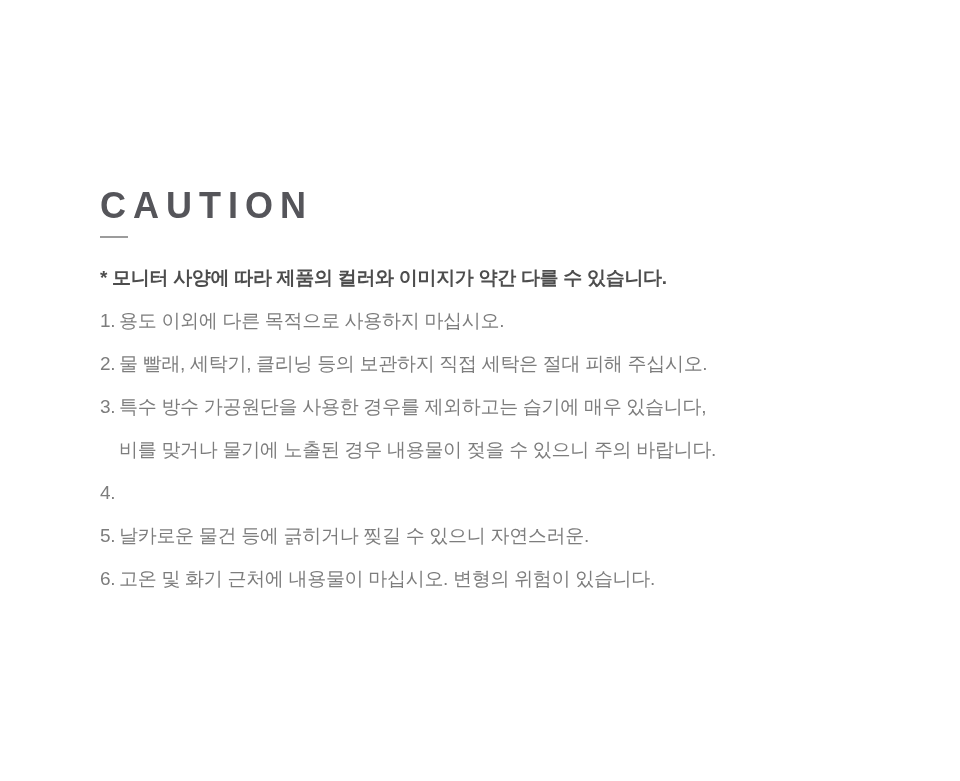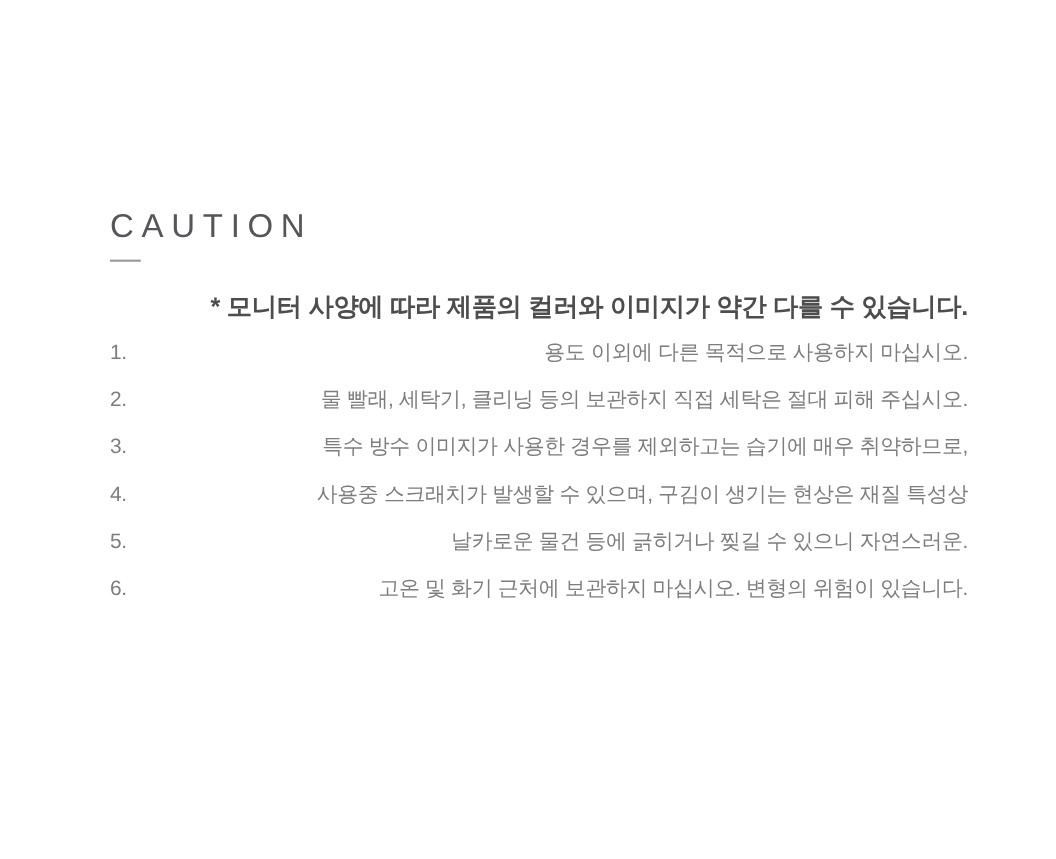--- a/index.html
+++ b/index.html
@@ -15,60 +15,58 @@
     font-family: "Liberation Sans", "DejaVu Sans", sans-serif;
   }
   .caution-section {
     position: absolute;
     left: 100px;
     top: 190px;
     width: 780px;
   }
   .title {
     margin: 0;
-    font-size: 30px;
+    font-size: 36px;
     line-height: 31px;
-    font-weight: 400;
+    font-weight: 700;
     letter-spacing: 7px;
     color: #55555a;
   }
   .divider {
     width: 28px;
     height: 2px;
     background: #9c9c9c;
     margin-top: 15px;
   }
   .note {
     margin: 28px 0 0 0;
-    font-size: 23px;
+    font-size: 19px;
     line-height: 24px;
     font-weight: 700;
     color: #4d4d4d;
     letter-spacing: -0.3px;
-    text-align: right;
   }
   .list {
     list-style: none;
     margin: 9px 0 0 0;
     padding: 0;
     font-size: 19px;
     line-height: 43px;
     color: #7d7d7d;
     letter-spacing: -0.3px;
   }
   .item {
     display: flex;
   }
   .num {
     width: 19px;
     flex-shrink: 0;
   }
   .lines {
     flex: 1;
-    text-align: right;
   }
 </style>
 </head>
 <body>
 
 <div class="caution-section">
   <h1 class="title">CAUTION</h1>
   <div class="divider"></div>
   <p class="note">* 모니터 사양에 따라 제품의 컬러와 이미지가 약간 다를 수 있습니다.</p>
   <ol class="list">
@@ -80,35 +78,35 @@
       </li>
       <li class="item">
         <span class="num">2.</span>
         <span class="lines">
           <div class="line">물 빨래, 세탁기, 클리닝 등의 보관하지 직접 세탁은 절대 피해 주십시오.</div>
         </span>
       </li>
       <li class="item">
         <span class="num">3.</span>
         <span class="lines">
-          <div class="line">특수 방수 이미지가 사용한 경우를 제외하고는 습기에 매우 취약하므로,</div>
+          <div class="line">특수 방수 가공원단을 사용한 경우를 제외하고는 습기에 매우 있습니다,</div>
+          <div class="line">비를 맞거나 물기에 노출된 경우 내용물이 젖을 수 있으니 주의 바랍니다.</div>
         </span>
       </li>
       <li class="item">
         <span class="num">4.</span>
         <span class="lines">
-          <div class="line">사용중 스크래치가 발생할 수 있으며, 구김이 생기는 현상은 재질 특성상</div>
         </span>
       </li>
       <li class="item">
         <span class="num">5.</span>
         <span class="lines">
           <div class="line">날카로운 물건 등에 긁히거나 찢길 수 있으니 자연스러운.</div>
         </span>
       </li>
       <li class="item">
         <span class="num">6.</span>
         <span class="lines">
-          <div class="line">고온 및 화기 근처에 보관하지 마십시오. 변형의 위험이 있습니다.</div>
+          <div class="line">고온 및 화기 근처에 내용물이 마십시오. 변형의 위험이 있습니다.</div>
         </span>
       </li>
     </ol>
 </div>
 
 </body></html>

